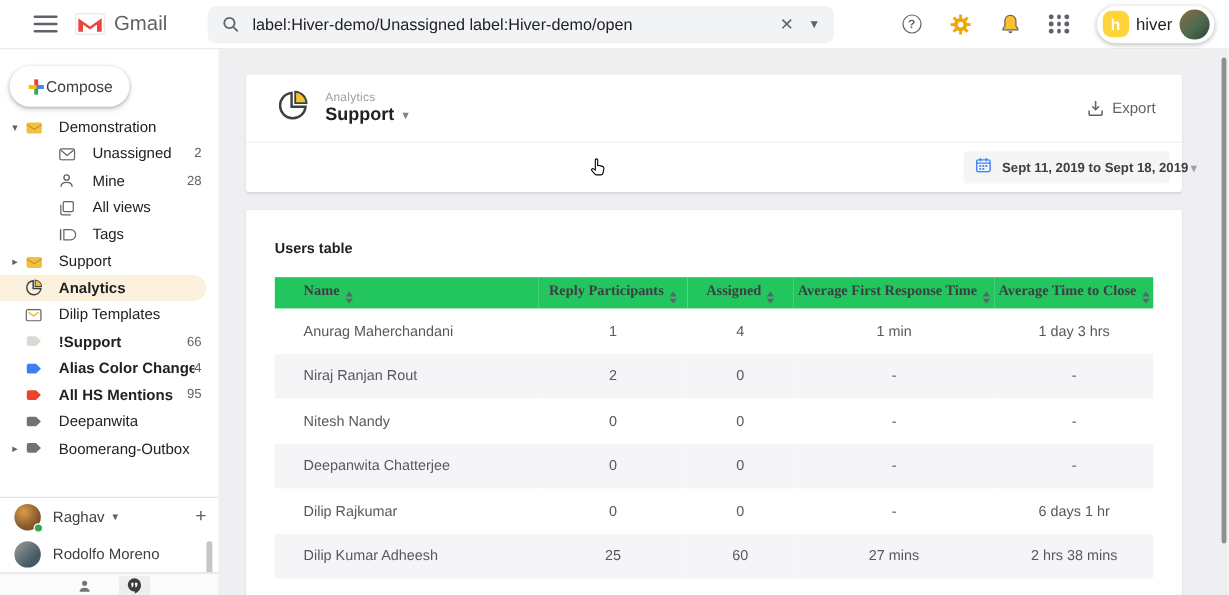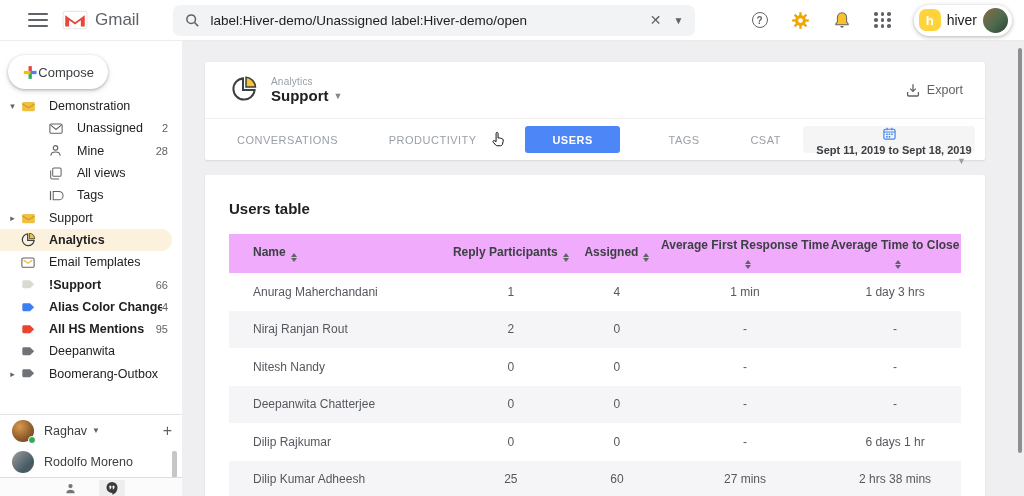--- a/index.html
+++ b/index.html
@@ -82,29 +82,29 @@
   .hdr-caret { font-size:9px; color:#80868b; font-weight:normal; }
   .export-btn { margin-left:auto; display:flex; align-items:flex-start; gap:7px; font-size:12.5px;
     color:#5f6368; background:none; border:none; cursor:pointer; font-family:"Liberation Sans",sans-serif; }
 
   .tabs-row { height:42px; border-top:1px solid #f0f0f1; display:flex; align-items:center;
     padding:0 10px 0 30px; position:relative; }
   .tabs { display:flex; width:548px; justify-content:space-between; align-items:center; }
   .tab { font-size:11px; letter-spacing:.5px; color:#9aa0a6; cursor:pointer; padding:8px 2px; }
   .tab.active { color:#fff; padding:7.5px 27px; border-radius:3px; font-weight:bold; }
   .datepicker { margin-left:auto; width:172px; height:27px; background:#f5f5f6; border-radius:4px;
-    display:flex; align-items:center; padding:0 9px 0 10px; cursor:pointer;flex-direction:column; }
+    display:flex; align-items:center; padding:0 9px 0 10px; cursor:pointer; }
   .date-text { font-size:11px; font-weight:bold; color:#3c4043; margin-left:9px; white-space:nowrap; }
   .dp-caret { margin-left:auto; font-size:9px; color:#9aa0a6; }
 
   .card-table { margin-top:15px; height:330px; padding:25px 24px 0; overflow:hidden; }
-  .table-title { font-size:15px; font-weight:bold; color:#202124; margin-bottom:17px; }
+  .table-title { font-size:12px; font-weight:bold; color:#202124; margin-bottom:17px; }
   table { width:100%; border-collapse:collapse; table-layout:fixed; }
   col.c0{width:30%} col.c1{width:17%} col.c2{width:12%} col.c3{width:23%} col.c4{width:18%}
-  thead tr { background:#f0abfc; height:39px; }
+  thead tr { background:#22c55e; height:26px;font-family:Liberation Serif, serif; }
   th { font-size:12px; color:#3c4043; font-weight:bold; text-align:center; cursor:pointer; }
   th:first-child, td:first-child { text-align:left; padding-left:24px; }
   tbody tr { height:37.5px; }
   tbody tr:nth-child(even) { background:#f5f5f7; }
   td { font-size:12px; color:#55585e; text-align:center; }
   .sort { display:inline-flex; flex-direction:column; margin-left:5px; vertical-align:-1px; gap:1.5px; }
   .sort i { width:0; height:0; border-left:3.5px solid transparent; border-right:3.5px solid transparent; display:block; }
   .sort .up { border-bottom:4px solid #5f6368; }
   .sort .dn { border-top:4px solid #5f6368; }
 
@@ -273,21 +273,21 @@
             <span class="nlabel">Analytics</span>
           </div>
           <div class="nav-item">
             <span class="expand"></span>
             <span class="nicon">
               <svg viewBox="0 0 16 13" width="14">
                 <rect x="1" y="1.2" width="14" height="10.6" rx="1.6" fill="none" stroke="#5f6368" stroke-width="1.2"></rect>
                 <path d="M3 3.6 8 7.2l5-3.6" fill="none" stroke="#f2bf42" stroke-width="1.5"></path>
               </svg>
             </span>
-            <span class="nlabel">Email Templates</span>
+            <span class="nlabel">Dilip Templates</span>
           </div>
           <div class="nav-item bold">
             <span class="expand"></span>
             <span class="nicon">
               <svg viewBox="0 0 16 12" width="14">
                 <path d="M1.5 3.2c0-1 .8-1.8 1.8-1.8h7L15 6l-4.7 4.6h-7c-1 0-1.8-.8-1.8-1.8z" fill="#dcd9d2"></path>
               </svg>
             </span>
             <span class="nlabel">!Support</span>
             <span class="count">66</span>
@@ -384,27 +384,20 @@
           <button class="export-btn">
             <svg viewBox="0 0 14 14" width="14" height="14" fill="none" stroke="#5f6368" stroke-width="1.3">
                 <path d="M7 1.2v7"></path>
                 <path d="M4.2 5.6 7 8.4l2.8-2.8"></path>
                 <path d="M1.6 9v3a1 1 0 0 0 1 1h8.8a1 1 0 0 0 1-1V9"></path>
               </svg>
             <span>Export</span>
           </button>
         </div>
         <div class="tabs-row">
-          <div class="tabs">
-              <div class="tab">CONVERSATIONS</div>
-              <div class="tab">PRODUCTIVITY</div>
-              <div class="tab active" style="background: rgb(76, 134, 247);">USERS</div>
-              <div class="tab">TAGS</div>
-              <div class="tab">CSAT</div>
-            </div>
           <div class="datepicker">
             <span>
               <svg viewBox="0 0 14 14" width="13" height="13">
                   <rect x="1" y="2.4" width="12" height="10.6" rx="1.5" fill="none" stroke="#4285f4" stroke-width="1.3"></rect>
                   <path d="M1 5.4h12" stroke="#4285f4" stroke-width="1.1"></path>
                   <path d="M4.4.8v2.8M9.6.8v2.8" stroke="#4285f4" stroke-width="1.3"></path>
                   <g fill="#4285f4">
                     <rect x="3.4" y="7" width="1.7" height="1.7"></rect>
                     <rect x="6.1" y="7" width="1.7" height="1.7"></rect>
                     <rect x="8.8" y="7" width="1.7" height="1.7"></rect>

